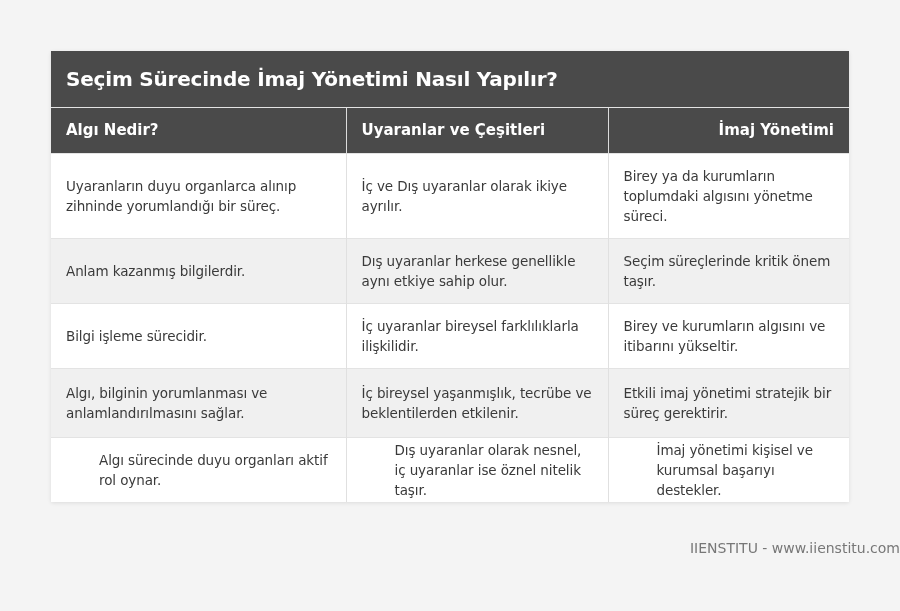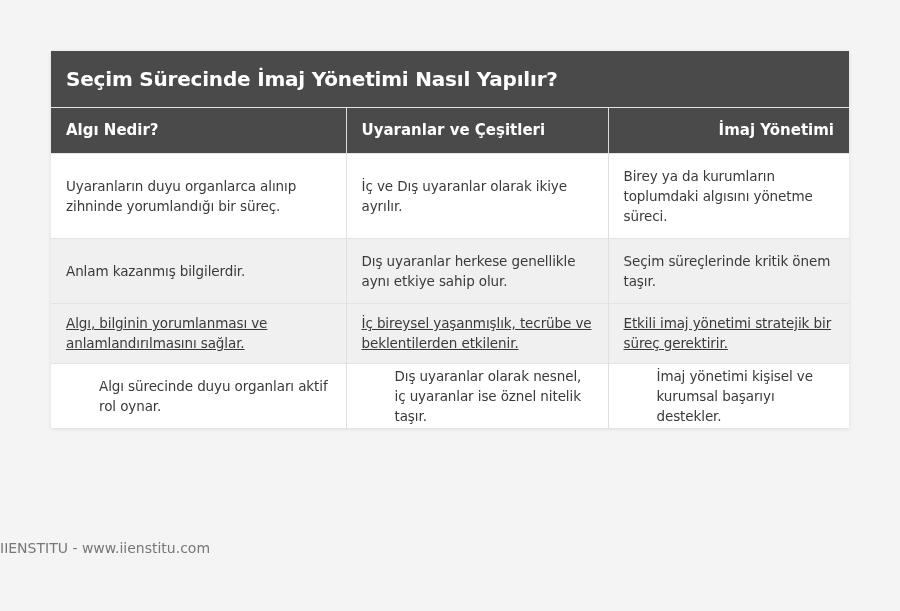--- a/index.html
+++ b/index.html
@@ -66,30 +66,30 @@
       vertical-align: middle;
       border-right: 1px solid #e0e0e0;
       border-top: 1px solid #e3e3e3;
       box-sizing: border-box;
       letter-spacing: -0.1px;
     }
     tbody td:last-child { border-right: none; }
     tbody tr.r1 td { height: 85px; }
     tbody tr.r2 td { height: 65px; }
     tbody tr.r3 td { height: 65px; }
-    tbody tr.r4 td { height: 60px; text-decoration: underline; }
+    tbody tr.r4 td { height: 69px; }
     tbody tr.r5 td { height: 65px; padding-left: 48px; }
     tbody tr.even td { background: #f0f0f0; }
     tbody tr.odd td { background: #ffffff; }
     .footer {
       position: absolute;
       top: 540px;
       left: 0;
       width: 900px;
-      text-align: left;
+      text-align: right;
       font-size: 14px;
       color: #777777;
     }
   </style>
 </head>
 <body>
 
 <div class="card">
   <div class="title-bar">
     <h1>Seçim Sürecinde İmaj Yönetimi Nasıl Yapılır?</h1>
@@ -111,20 +111,25 @@
       <tr class="r1 odd">
         <td>Uyaranların duyu organlarca alınıp zihninde yorumlandığı bir süreç.</td>
         <td>İç ve Dış uyaranlar olarak ikiye ayrılır.</td>
         <td>Birey ya da kurumların toplumdaki algısını yönetme süreci.</td>
       </tr>
       <tr class="r2 even">
         <td>Anlam kazanmış bilgilerdir.</td>
         <td>Dış uyaranlar herkese genellikle aynı etkiye sahip olur.</td>
         <td>Seçim süreçlerinde kritik önem taşır.</td>
       </tr>
+      <tr class="r3 odd">
+        <td>Bilgi işleme sürecidir.</td>
+        <td>İç uyaranlar bireysel farklılıklarla ilişkilidir.</td>
+        <td>Birey ve kurumların algısını ve itibarını yükseltir.</td>
+      </tr>
       <tr class="r4 even">
         <td>Algı, bilginin yorumlanması ve anlamlandırılmasını sağlar.</td>
         <td>İç bireysel yaşanmışlık, tecrübe ve beklentilerden etkilenir.</td>
         <td>Etkili imaj yönetimi stratejik bir süreç gerektirir.</td>
       </tr>
       <tr class="r5 odd">
         <td>Algı sürecinde duyu organları aktif rol oynar.</td>
         <td>Dış uyaranlar olarak nesnel, iç uyaranlar ise öznel nitelik taşır.</td>
         <td>İmaj yönetimi kişisel ve kurumsal başarıyı destekler.</td>
       </tr>

